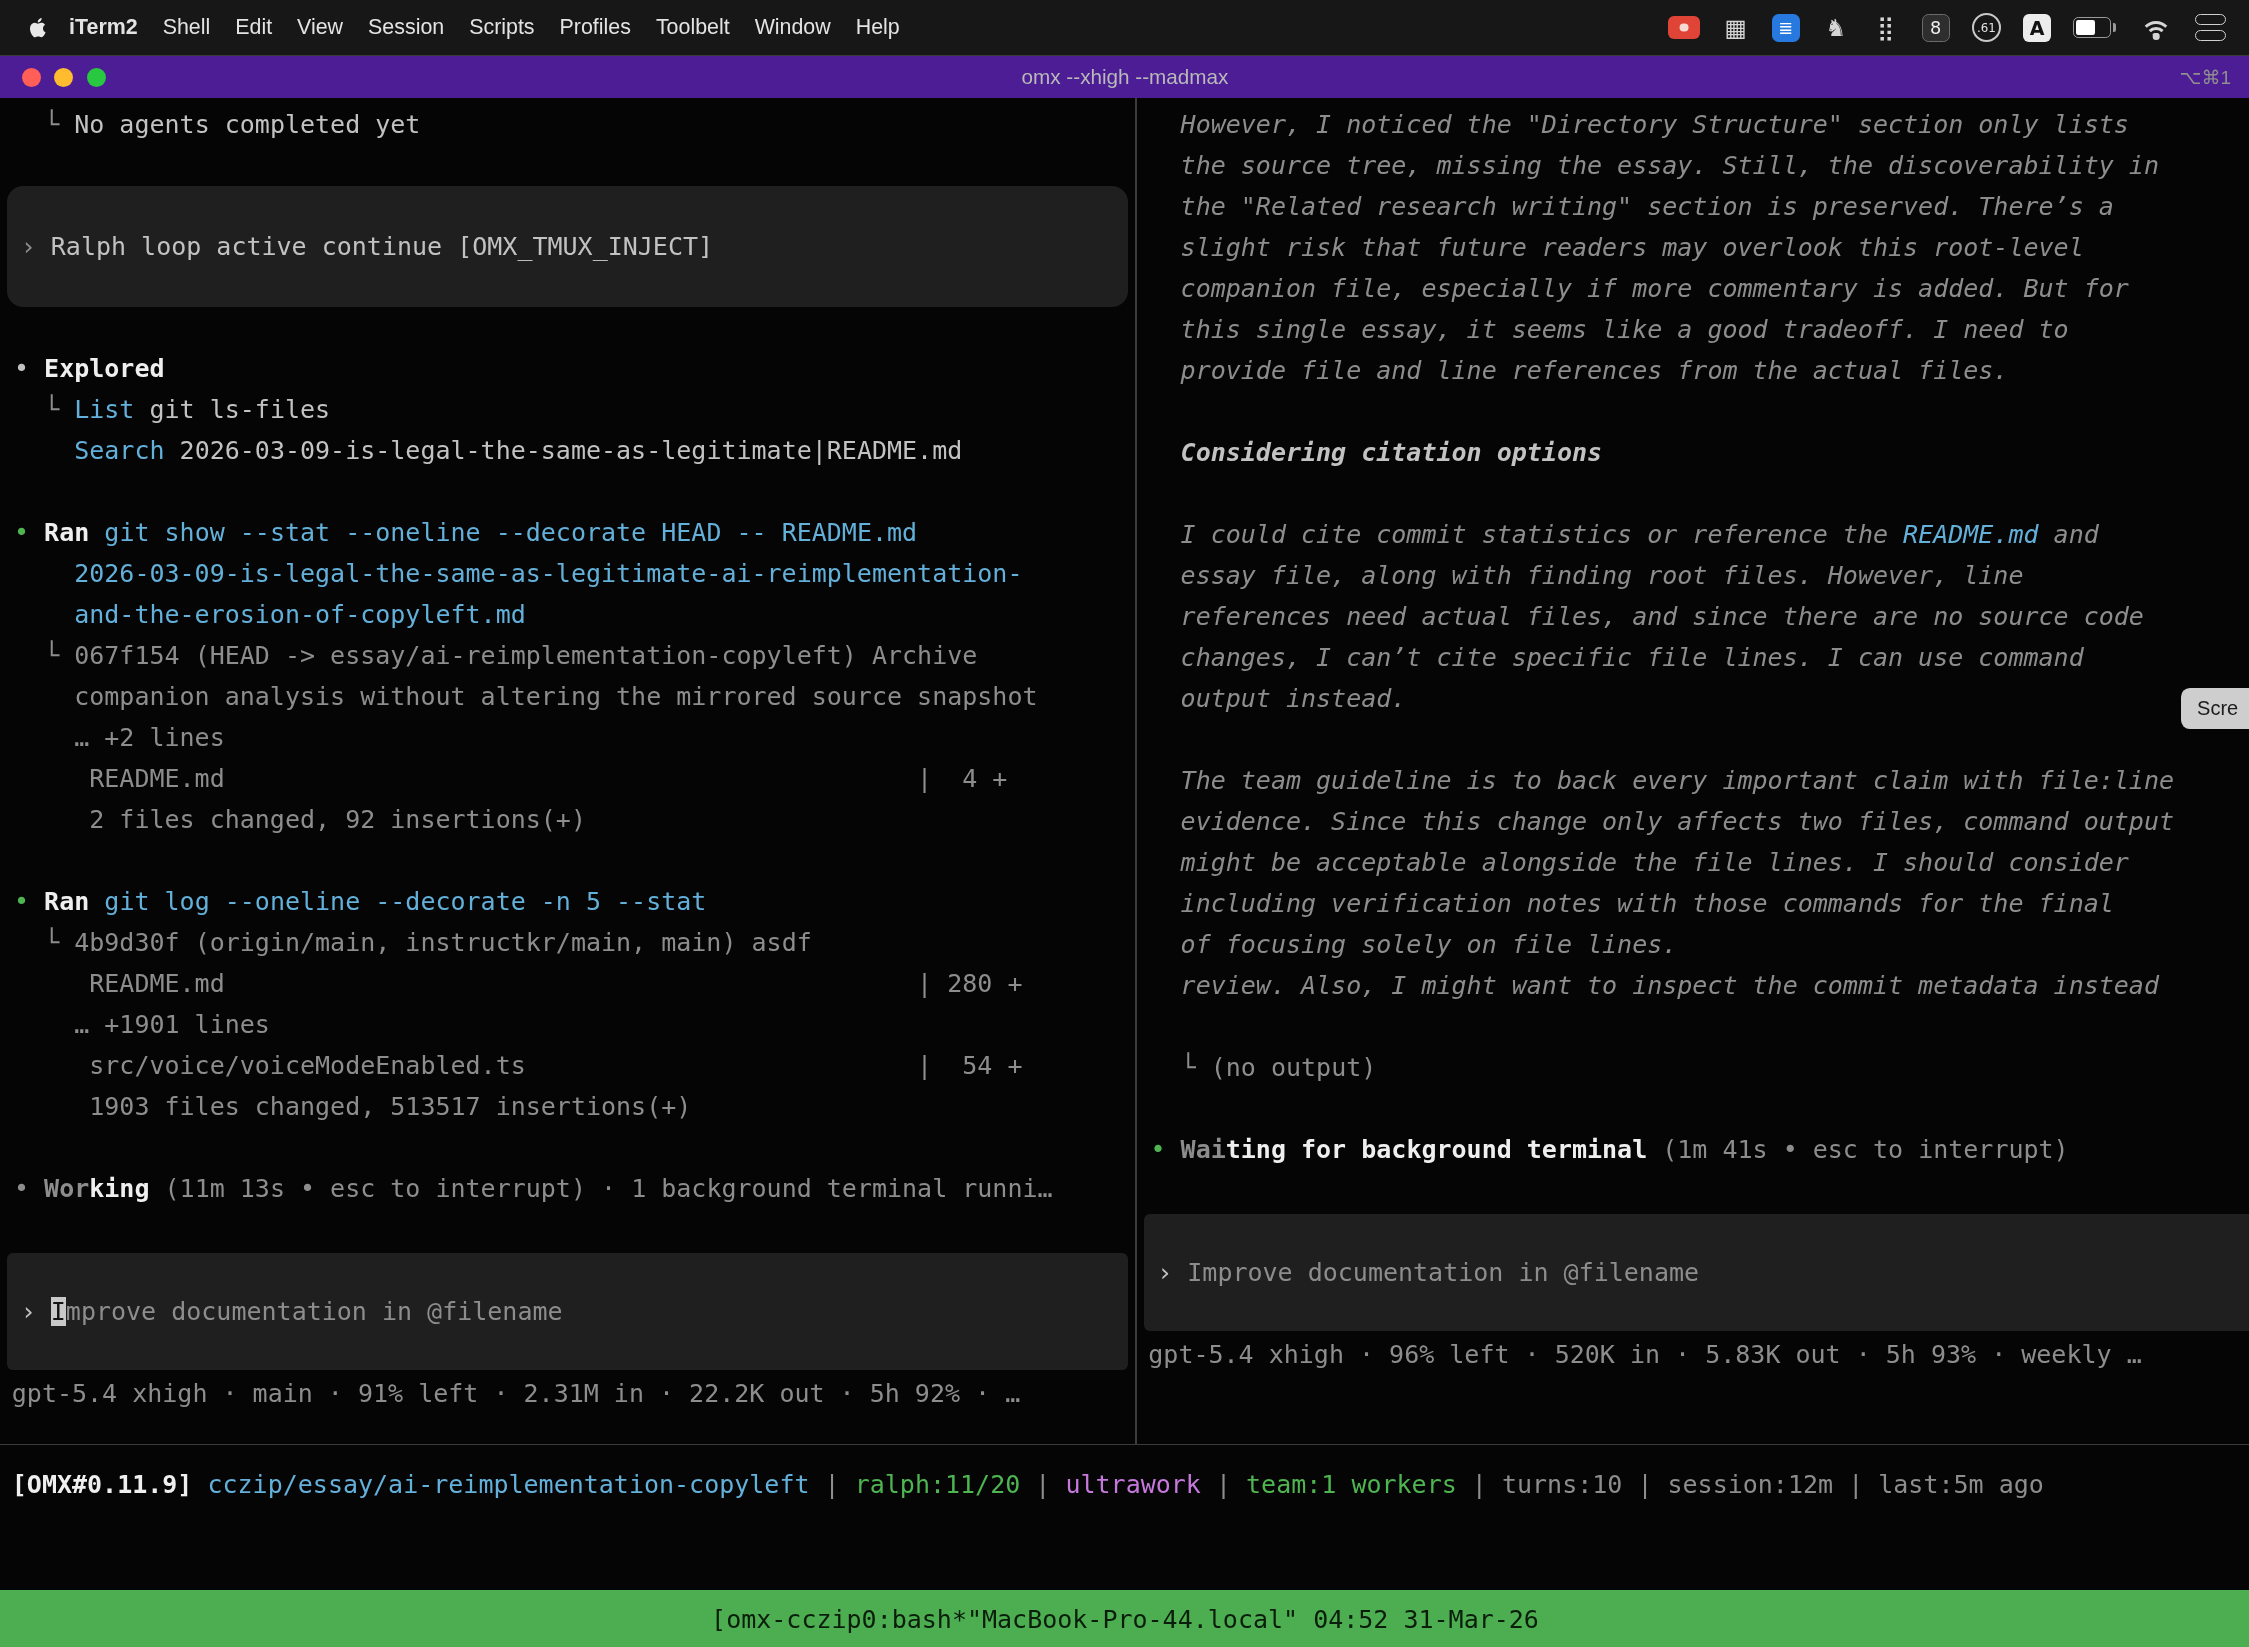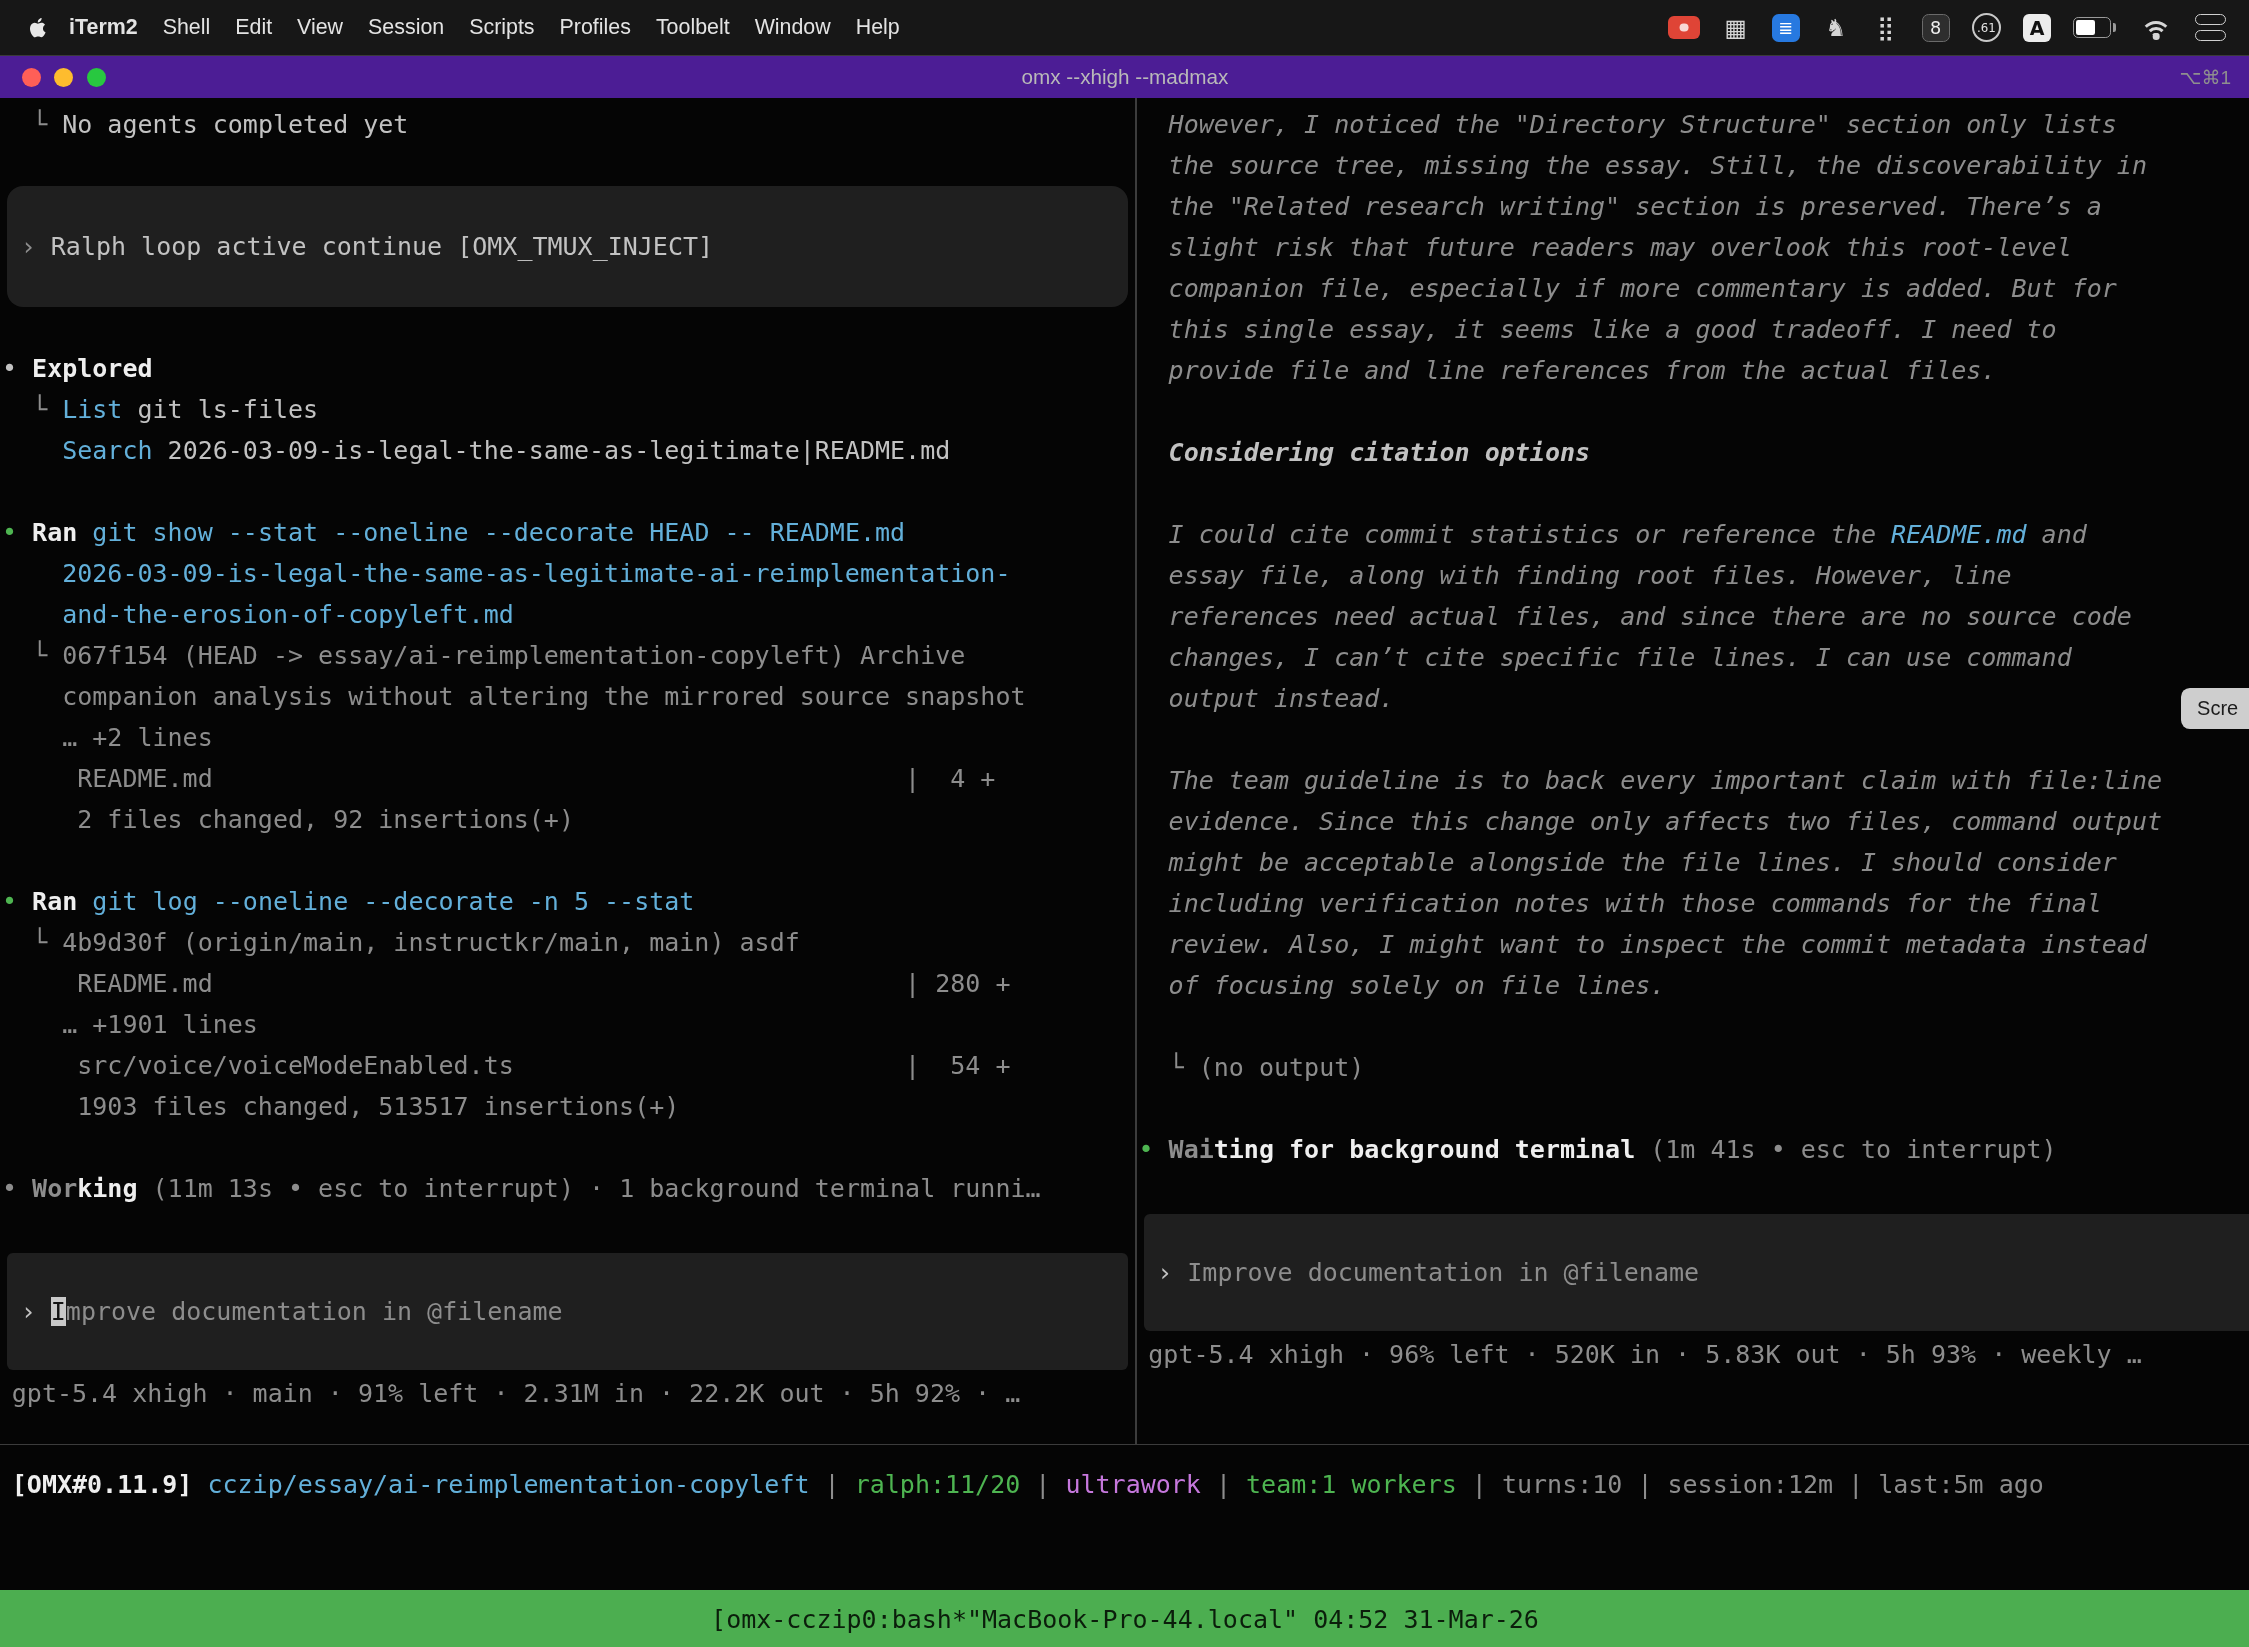--- a/index.html
+++ b/index.html
@@ -56,21 +56,21 @@
   .tl.red{background:#ff5f57}.tl.yellow{background:#febc2e}.tl.green{background:#28c840}
   .wshortcut{position:absolute;right:19px;color:#8f8f8f;font-size:19px}
 
   
   .panes{display:flex;height:1347px;border-bottom:0.7px solid #3c3c3c}
   .pane{padding-top:5.9px;overflow:hidden;font-size:25px}
   .pane.left{width:1135px;flex:none}
   .divider{width:1.5px;background:#3c3c3c}
   .pane.right{flex:1}
 
-  .tline{height:41px;line-height:41px;white-space:pre;padding-left:2px;color:var(--fg)}
+  .tline{height:41px;line-height:41px;white-space:pre;padding-left:14px;color:var(--fg)}
   .inject-box{margin:0 7.4px;background:#1f1f1f;border-radius:16px;padding:40px 0}
   .inject-box .tline{padding-left:13.3px}
   .input-box{margin:44px 7.4px 0;background:#1f1f1f;border-radius:5.9px;padding:38px 0 38px 13.3px;
              white-space:pre;line-height:41px;color:var(--dim)}
   .pane.right .input-box{margin-right:0;border-radius:5.9px 0 0 5.9px}
   .status-line{margin-top:3px;padding-left:11.8px;line-height:41px;color:var(--dim);white-space:pre}
   .cursor{background:#c9c9c9;color:#141414}
 
   .s-d{color:var(--dim)} .s-g{color:var(--fg)} .s-w{color:var(--white)}
   .s-c{color:var(--cyan)} .s-gr{color:var(--green)} .s-mg{color:var(--magenta)}
@@ -216,22 +216,22 @@
           <div class="tline"><span class="s-d s-i">  I could cite commit statistics or reference the </span><span class="s-c s-i">README.md</span><span class="s-d s-i"> and</span></div>
           <div class="tline"><span class="s-d s-i">  essay file, along with finding root files. However, line</span></div>
           <div class="tline"><span class="s-d s-i">  references need actual files, and since there are no source code</span></div>
           <div class="tline"><span class="s-d s-i">  changes, I can’t cite specific file lines. I can use command</span></div>
           <div class="tline"><span class="s-d s-i">  output instead.</span></div>
           <div class="tline">&nbsp;</div>
           <div class="tline"><span class="s-d s-i">  The team guideline is to back every important claim with file:line</span></div>
           <div class="tline"><span class="s-d s-i">  evidence. Since this change only affects two files, command output</span></div>
           <div class="tline"><span class="s-d s-i">  might be acceptable alongside the file lines. I should consider</span></div>
           <div class="tline"><span class="s-d s-i">  including verification notes with those commands for the final</span></div>
+          <div class="tline"><span class="s-d s-i">  of focusing solely on file lines.</span></div>
           <div class="tline"><span class="s-d s-i">  review. Also, I might want to inspect the commit metadata instead</span></div>
-          <div class="tline"><span class="s-d s-i">  of focusing solely on file lines.</span></div>
           <div class="tline">&nbsp;</div>
           <div class="tline"><span class="s-d">  └ </span><span class="s-d">(no output)</span></div>
           <div class="tline">&nbsp;</div>
           <div class="tline"><span class="s-gr">• </span><span class="s-d s-b">Wai</span><span class="s-w s-b">ting for background terminal</span><span class="s-d"> (1m 41s • esc to interrupt)</span></div>
         </div>
       <div class="input-box"><span class="s-g">› </span><span class="s-d">Improve documentation in @filename</span></div>
       <div class="status-line">gpt-5.4 xhigh · 96% left · 520K in · 5.83K out · 5h 93% · weekly …</div>
     </div>
   </div>
 

